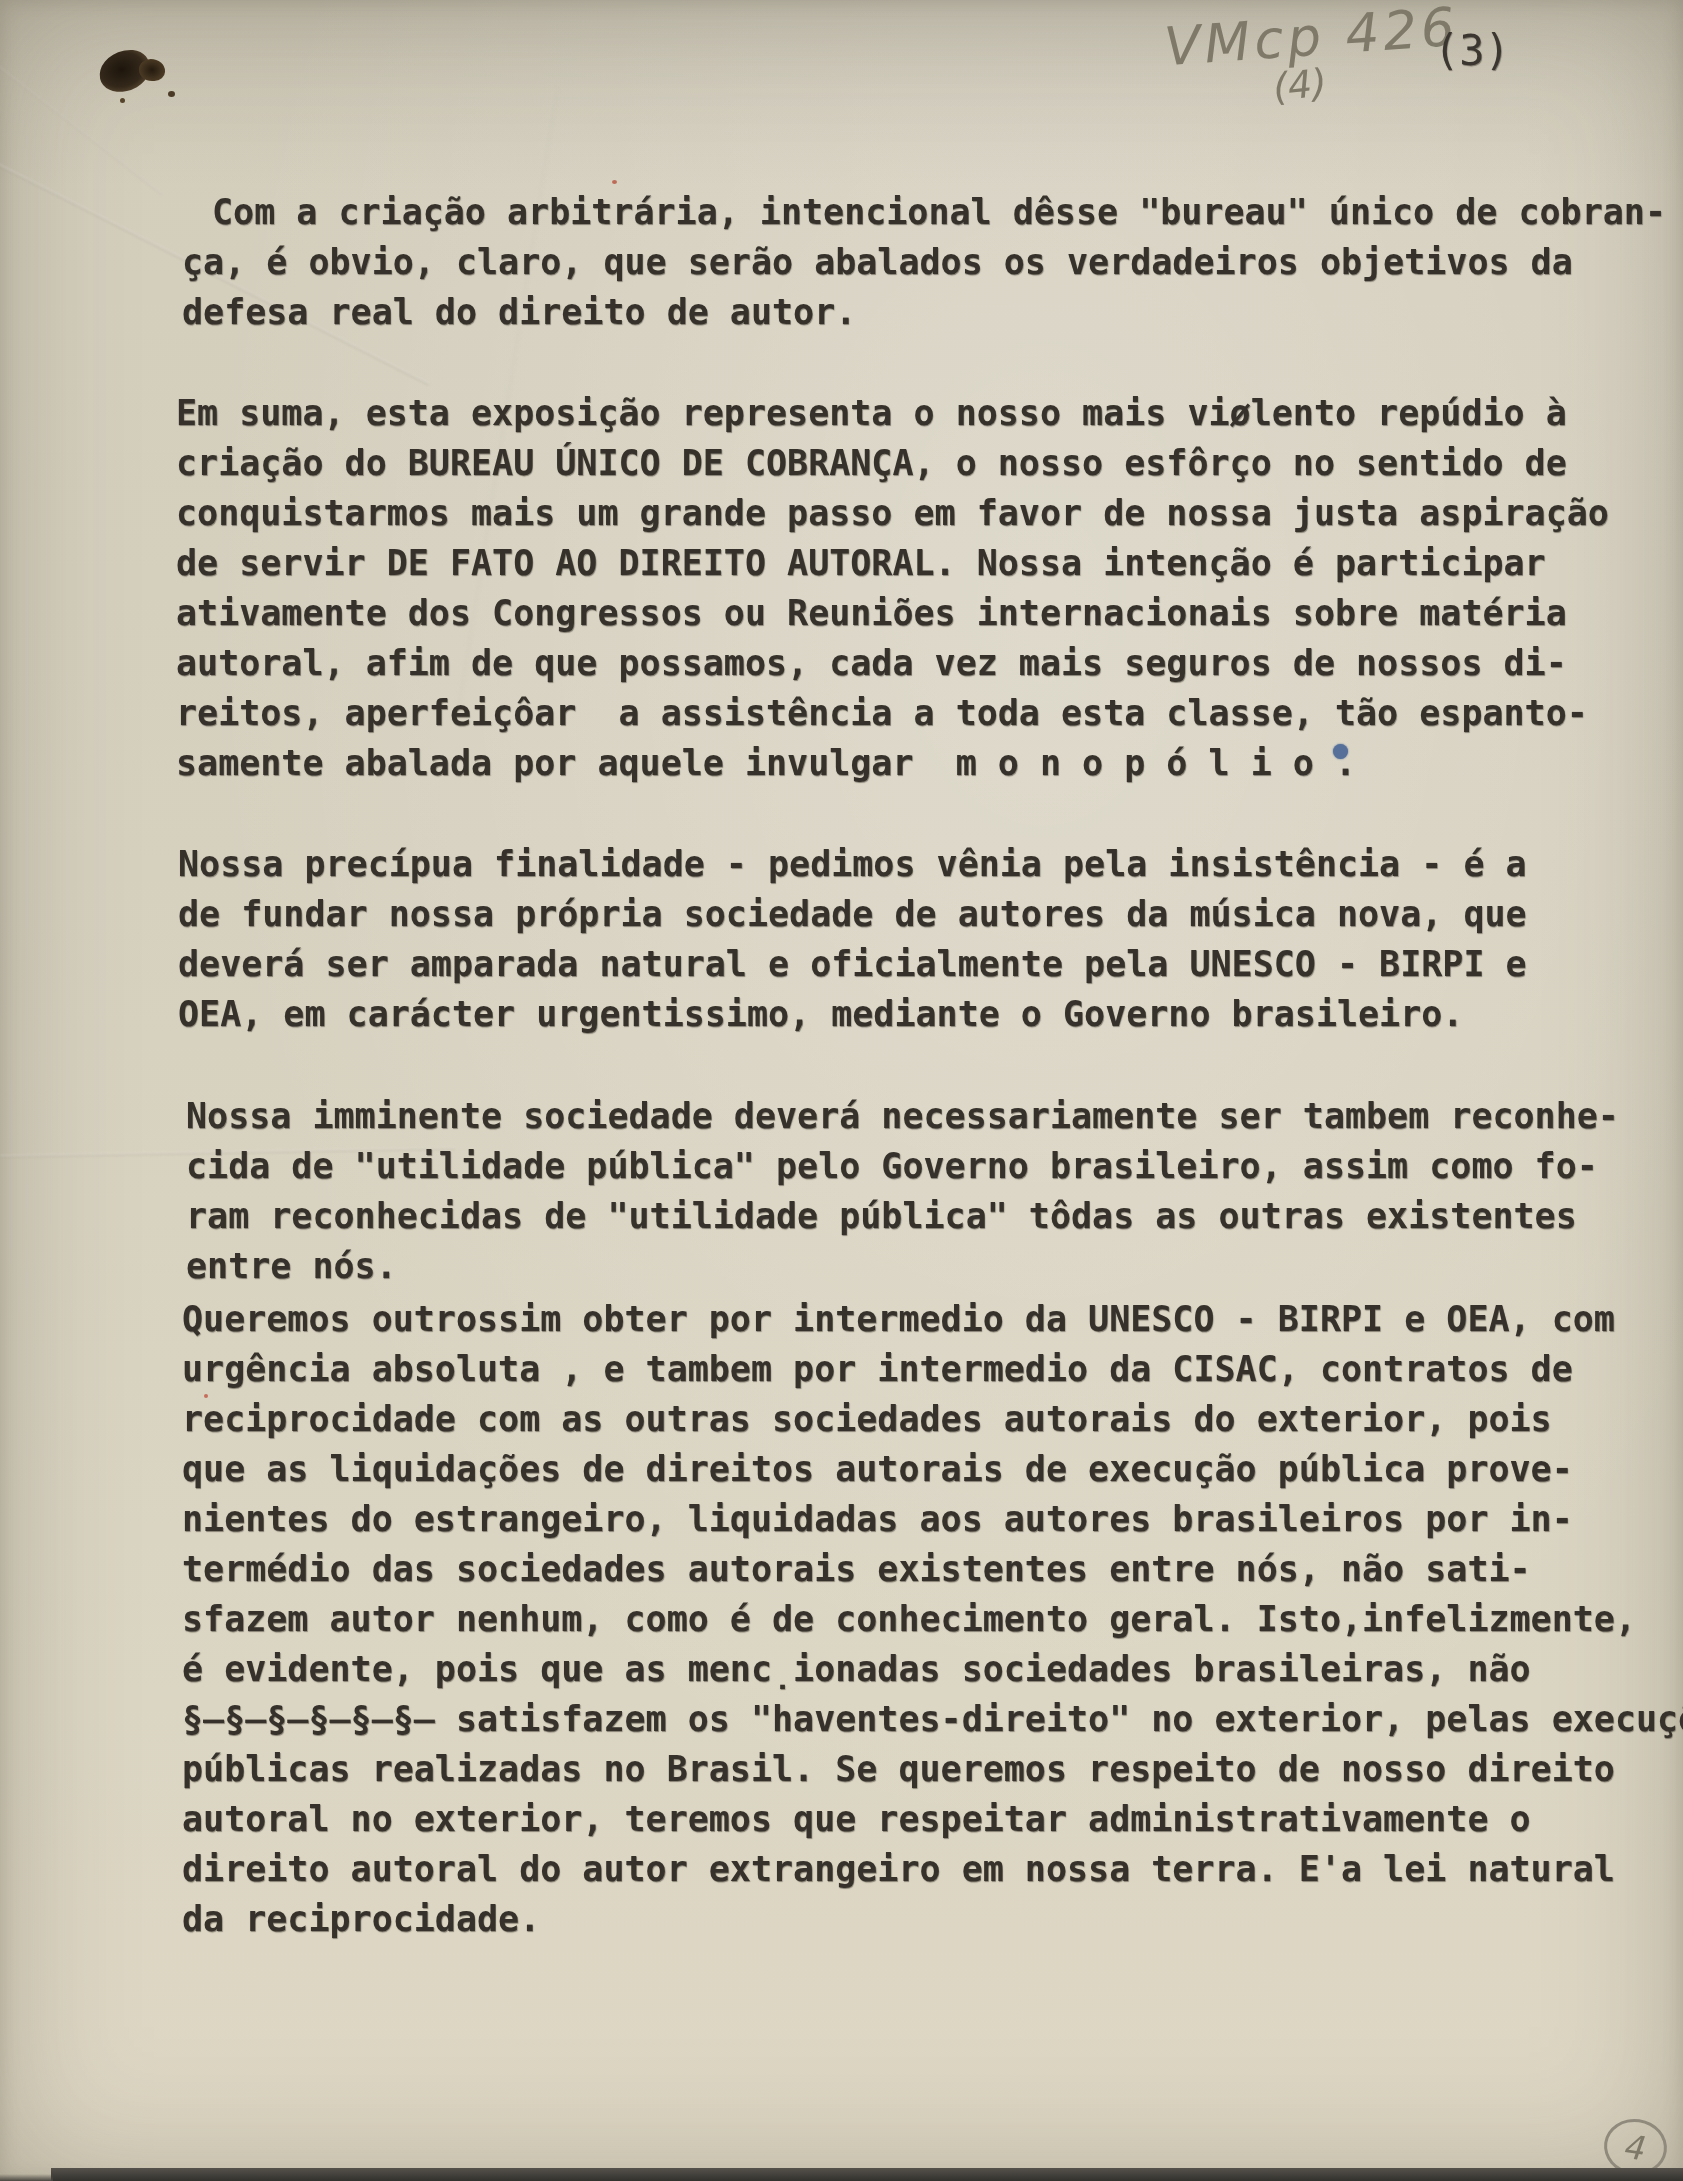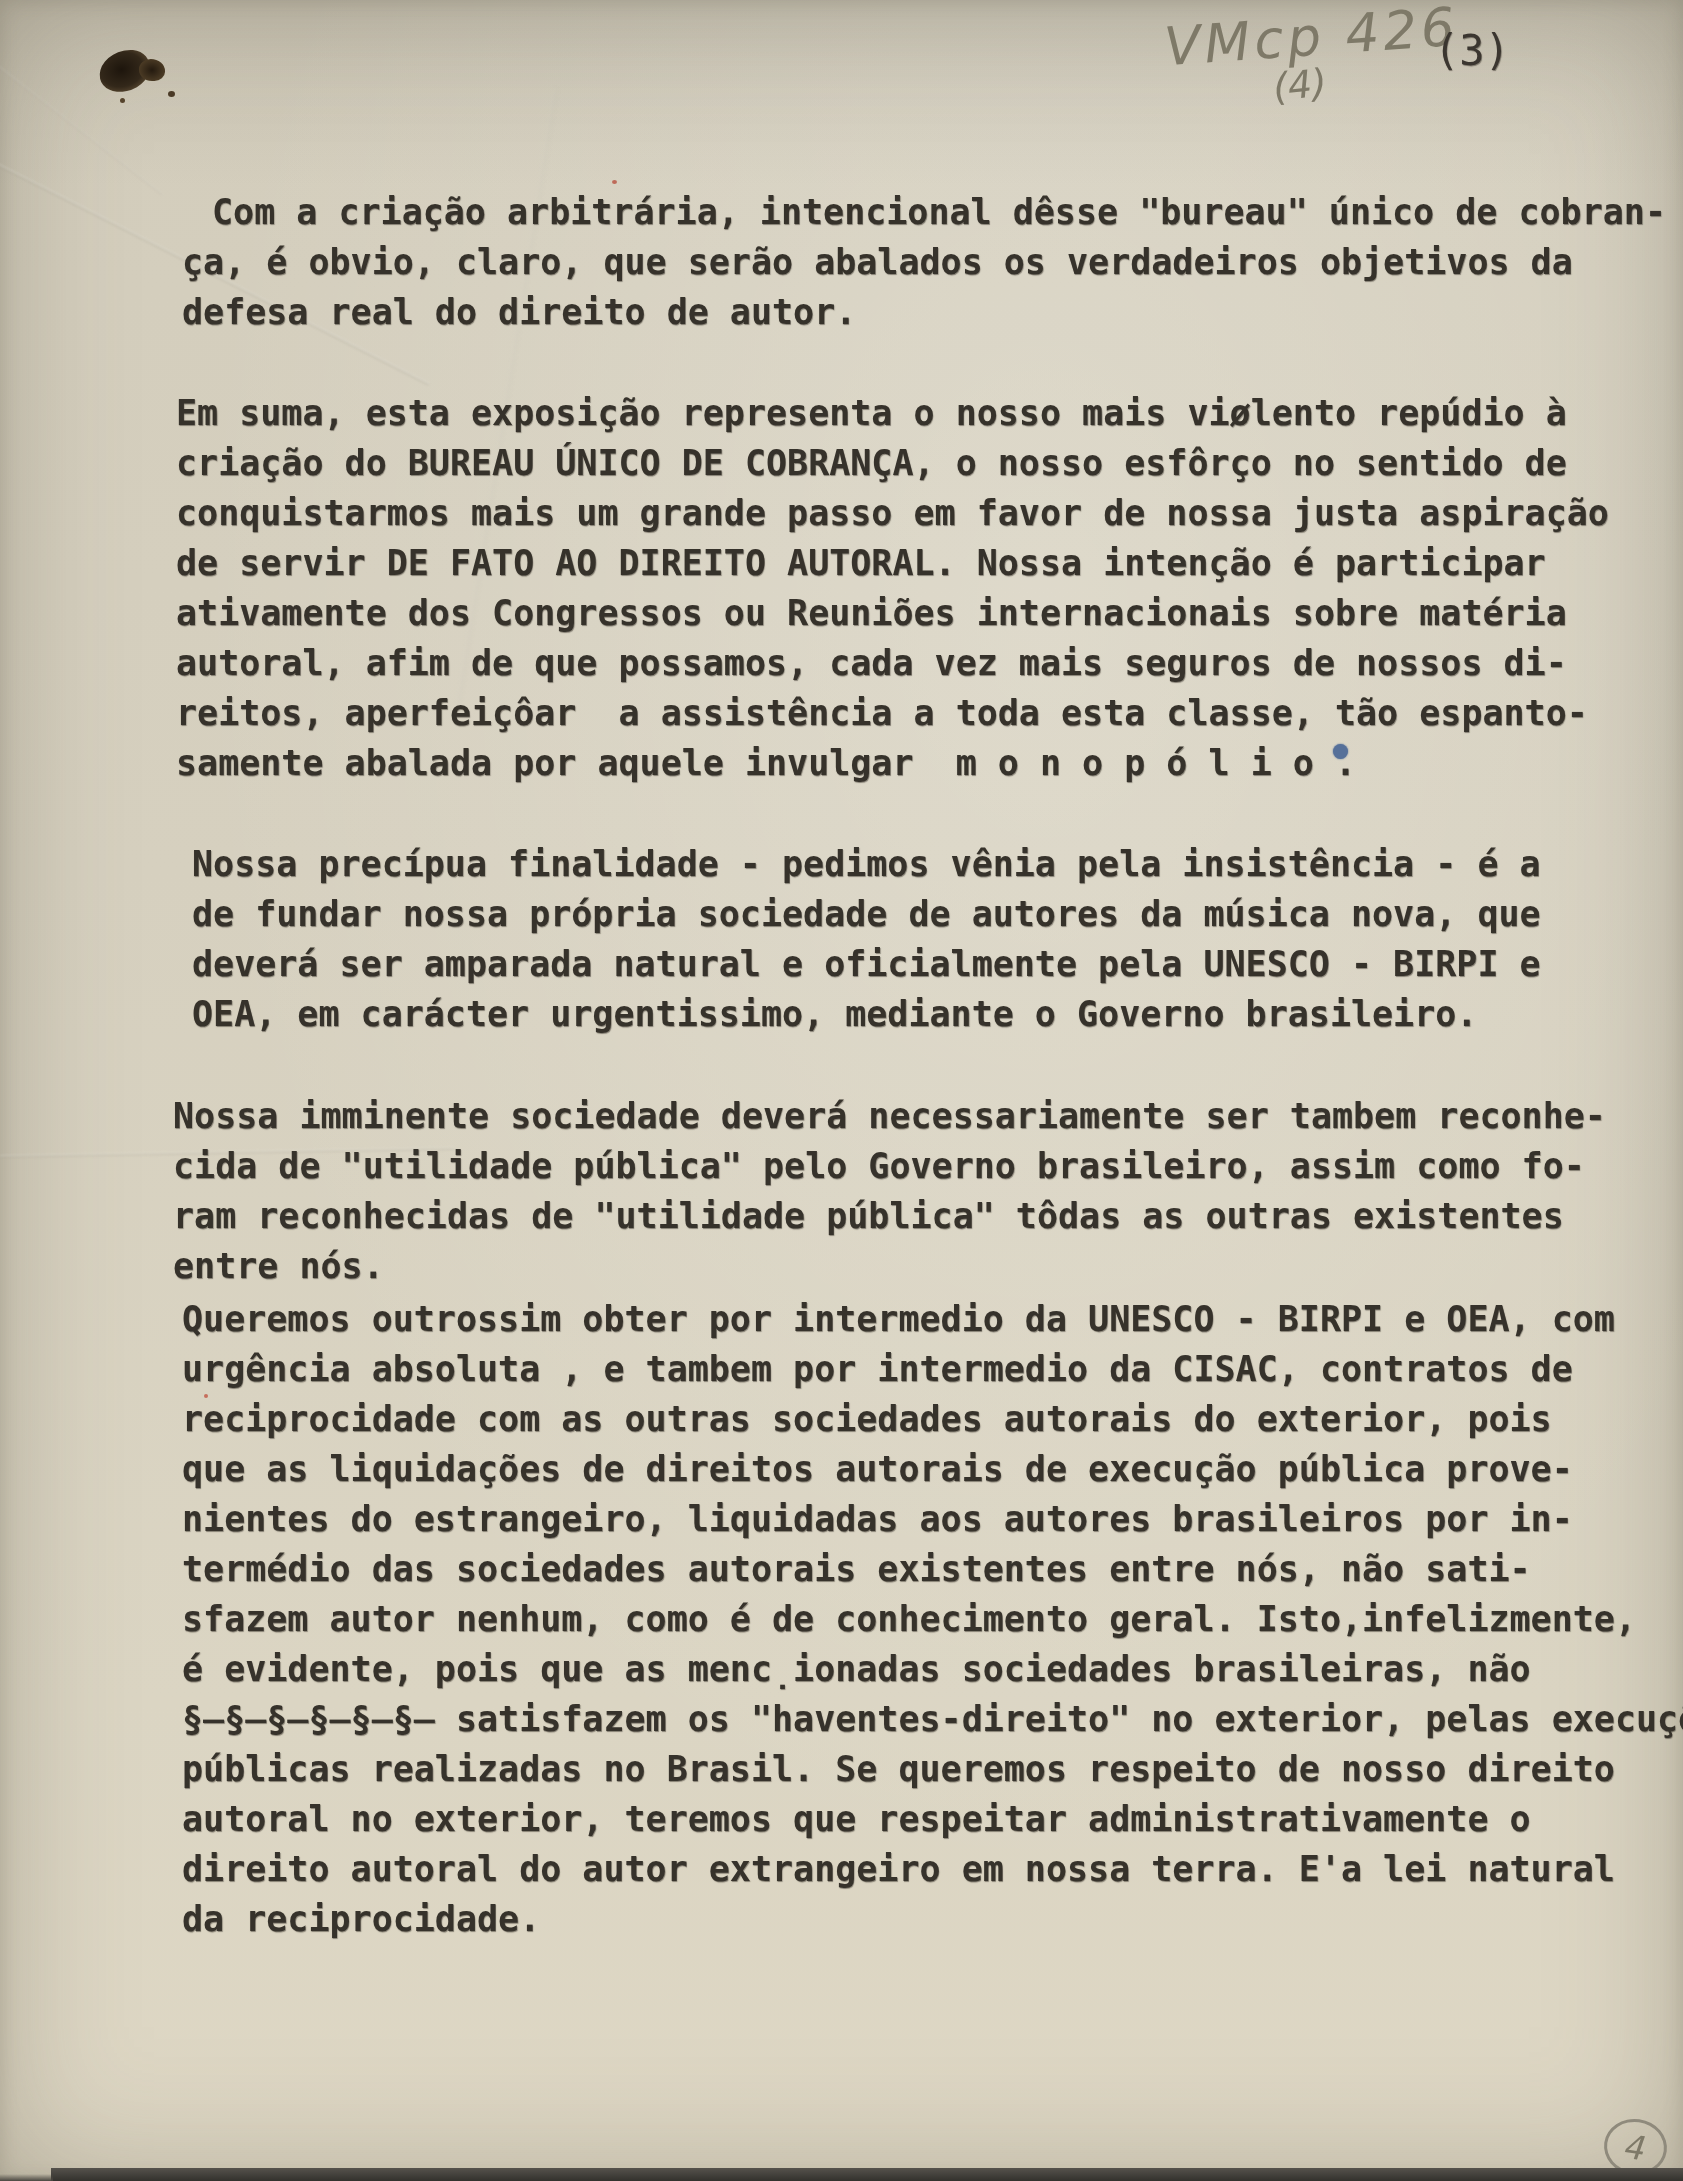--- a/index.html
+++ b/index.html
@@ -48,22 +48,22 @@
     position:absolute;margin:4px;
     font-family:"DejaVu Sans Mono", monospace;
     font-size:35px;line-height:50px;
     color:#36322b;
     text-shadow:0.6px 0.6px 0.9px rgba(52,46,38,.5);
     white-space:pre;
     font-weight:bold;
   }
   .para-1{left:178px;top:183px;text-indent:30px;}
   .para-2{left:172px;top:384px;}
-  .para-3{left:188px;top:835px;}
-  .para-4{left:169px;top:1087px;}
+  .para-3{left:174px;top:835px;}
+  .para-4{left:182px;top:1087px;}
   .para-5{left:178px;top:1290px;}
   
   .typed-page-num{
     position:absolute;left:1434px;top:26px;
     font-family:"DejaVu Sans Mono", monospace;
     font-size:42px;color:#3b3630;
     text-shadow:0.6px 0.6px 0.9px rgba(52,46,38,.5);
   }
   .pencil{
     font-family:"DejaVu Sans", sans-serif;font-style:italic;

